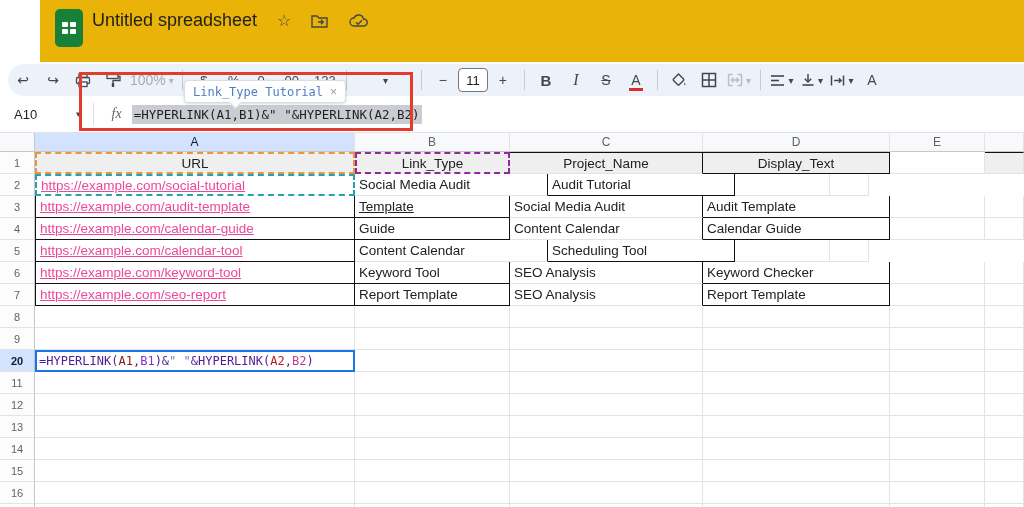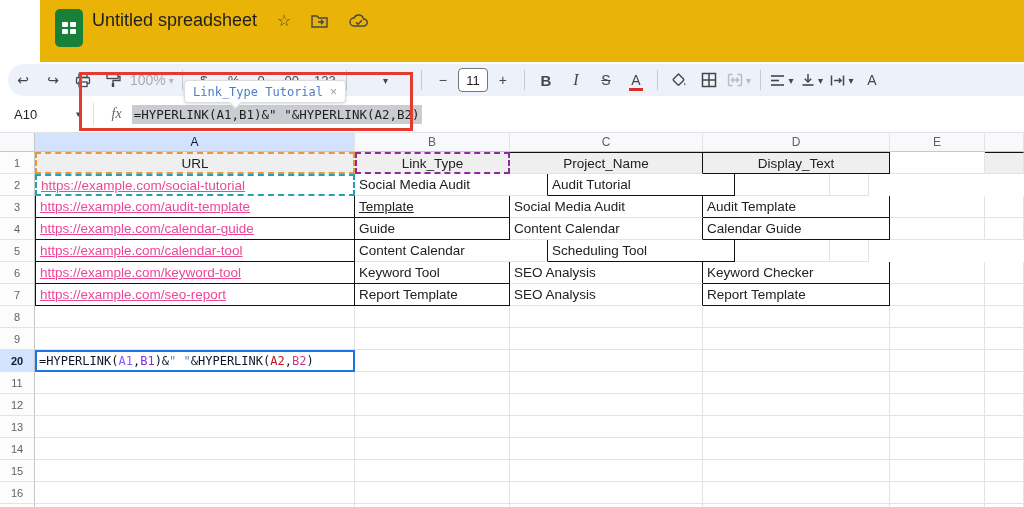--- a/index.html
+++ b/index.html
@@ -82,21 +82,21 @@
   .cell.bB { border-right:1px solid #111; border-bottom:1px solid #111; }
   .cell.bC { border-right:1px solid #111; }
   .cell.bD { border-right:1px solid #111; border-bottom:1px solid #111; }
   .cell.btop { border-top:1px solid #111; }
   .cell.dash-o { border:2px dashed #e8983a !important; }
   .cell.dash-t { border:2px dashed #24a2b2 !important; }
   .cell.dash-p { border:2px dashed #8e2a9e !important; }
   .cell.dash-k { border:2px dashed #b8156e !important; }
   .cell.editcell { border:2px solid #1a73e8 !important; background:#fff; z-index:5;
     font-family:"DejaVu Sans Mono", monospace; font-size:12px; padding:0 2px; }
-  .seg-d { color:#0f172a; } .seg-o { color:#8b5cf6; } .seg-p { color:#8430ce; }
+  .seg-d { color:#4c1d95; } .seg-o { color:#7f1d1d; } .seg-p { color:#8430ce; }
   .seg-t { color:#b91c1c; } .seg-k { color:#c13d8f; } .seg-s { color:#5f83b5; }
 </style>
 </head>
 <body>
 
 <div class="stage">
 
   <div class="topbar">
     <div class="logo">
       <div class="logo-grid">

